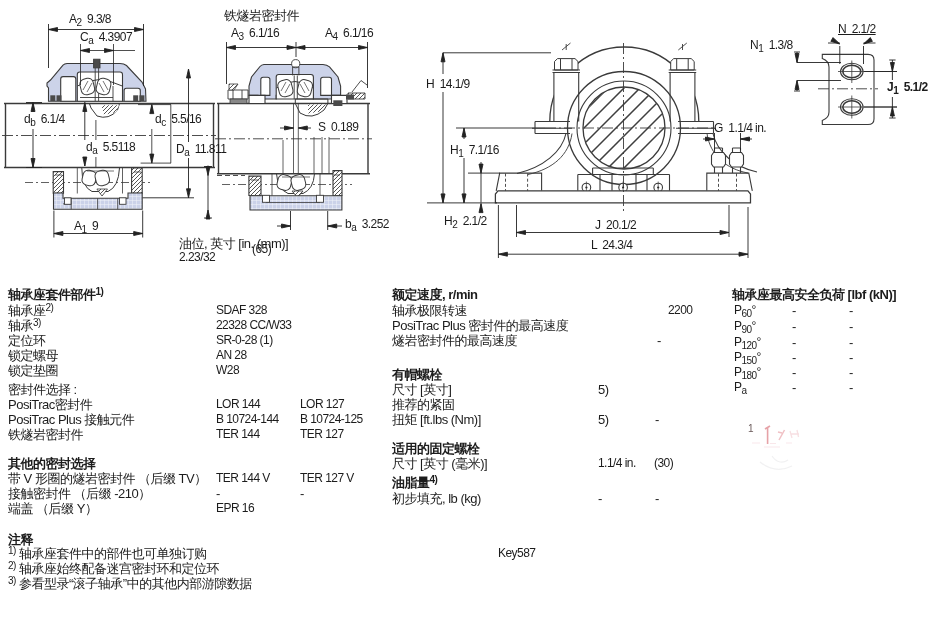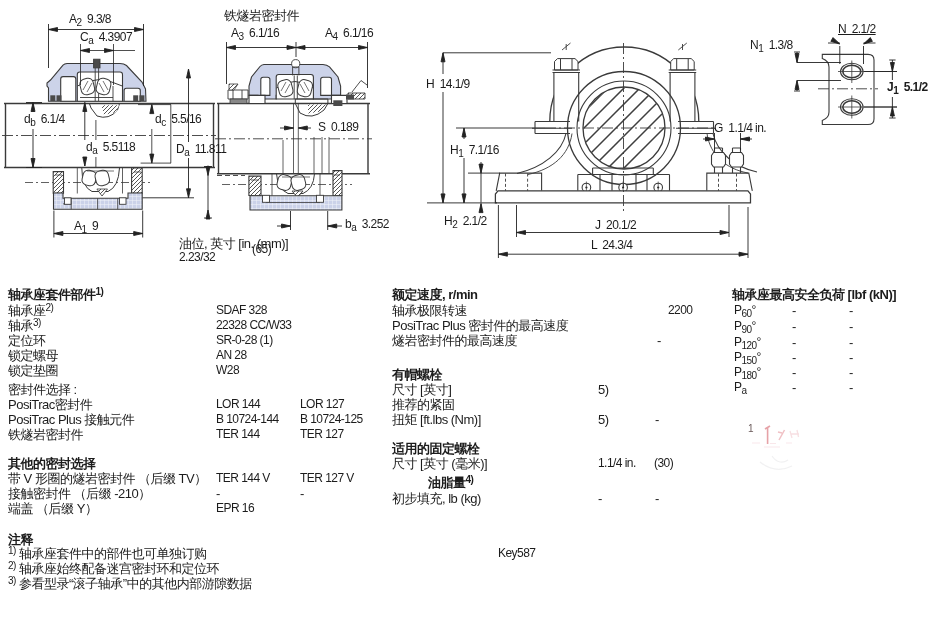--- a/index.html
+++ b/index.html
@@ -347,21 +347,21 @@
 <div class="t" style="left:392px;top:379px;">尺寸 [英寸]</div>
 <div class="t" style="left:598px;top:379px;">5)</div>
 <div class="t" style="left:392px;top:394px;">推荐的紧固</div>
 <div class="t" style="left:392px;top:409px;">扭矩 [ft.lbs (Nm)]</div>
 <div class="t" style="left:598px;top:409px;">5)</div>
 <div class="t" style="left:655px;top:409px;">-</div>
 <div class="t b" style="left:392px;top:438px;">适用的固定螺栓</div>
 <div class="t" style="left:392px;top:453px;">尺寸 [英寸 (毫米)]</div>
 <div class="t v" style="left:598px;top:453px;">1.1/4 in.</div>
 <div class="t v" style="left:654px;top:453px;">(30)</div>
-<div class="t b" style="left:392px;top:472px;margin-left:36px;">油脂量<sup>4)</sup></div>
+<div class="t b" style="left:392px;top:472px;">油脂量<sup>4)</sup></div>
 <div class="t" style="left:392px;top:488px;">初步填充, lb (kg)</div>
 <div class="t" style="left:598px;top:488px;">-</div>
 <div class="t" style="left:655px;top:488px;">-</div>
 <div class="t v" style="left:498px;top:543px;">Key587</div>
 
 <div class="t b" style="left:732px;top:284px;">轴承座最高安全负荷 [lbf (kN)]</div>
 <div class="t v" style="left:734px;top:300px;">P<sub>60</sub>°</div>
 <div class="t" style="left:792px;top:300px;">-</div>
 <div class="t" style="left:849px;top:300px;">-</div>
 <div class="t v" style="left:734px;top:316px;">P<sub>90</sub>°</div>

